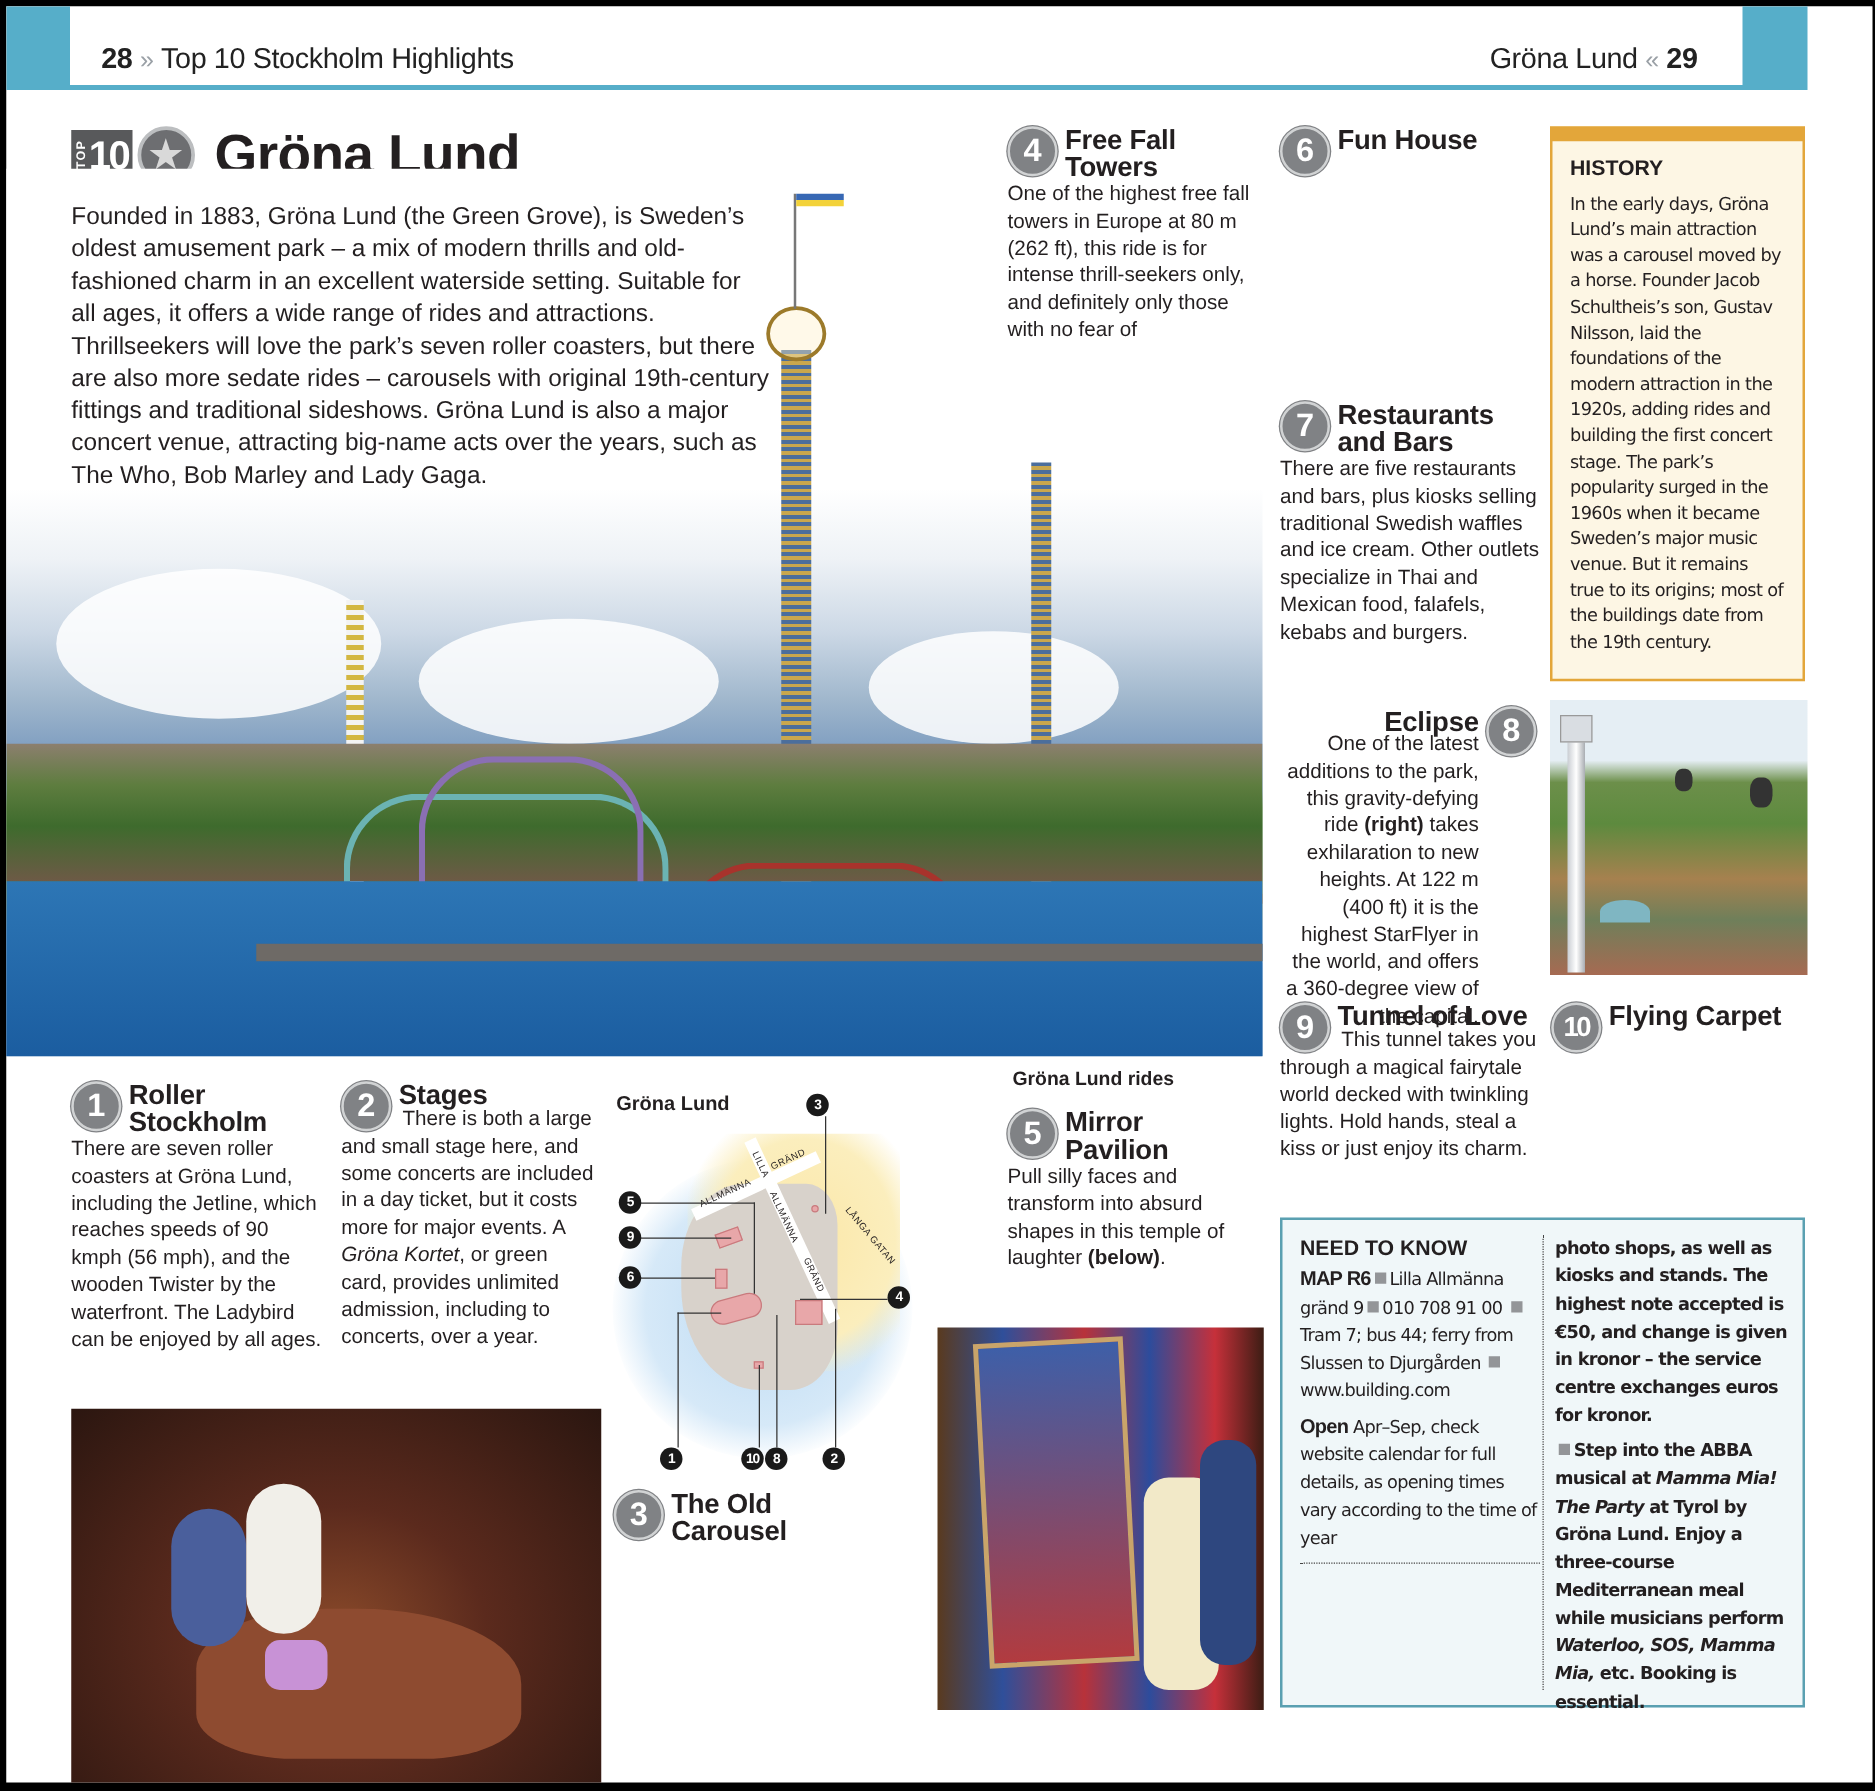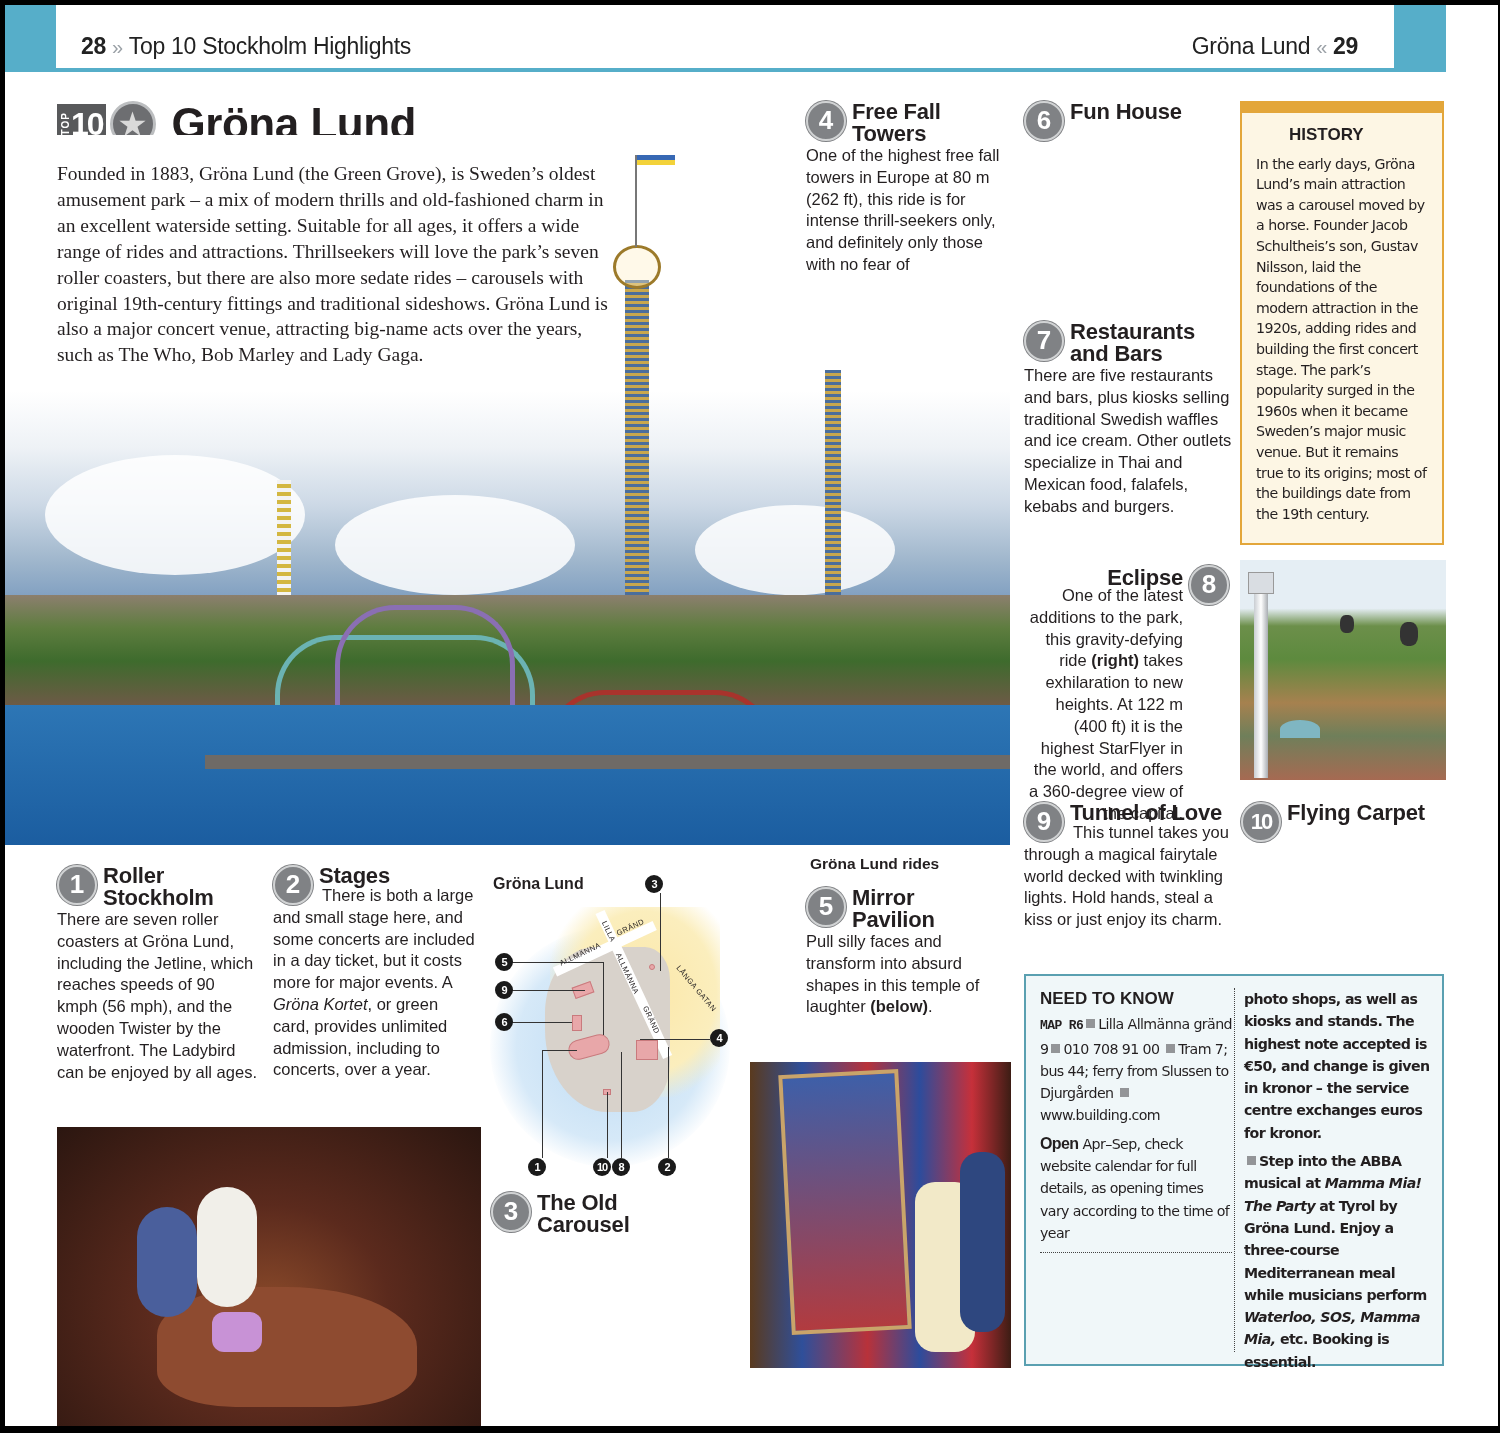--- a/index.html
+++ b/index.html
@@ -17,21 +17,21 @@
   .chev { color: #9aa0a6; margin: 0 6px; font-size: 20px; }
 
   
   .title-row { position: absolute; left: 52px; top: 94px; display: flex; align-items: center; gap: 4px; }
   .top10 { display: flex; align-items: center; background: #58595b; color: #fff; height: 40px; padding: 0 3px; font-family: "Liberation Sans", sans-serif; font-weight: bold; }
   .top10 .tp { writing-mode: vertical-rl; transform: rotate(180deg); font-size: 10px; letter-spacing: 1px; }
   .top10 .ten { font-size: 32px; letter-spacing: -2px; }
   .star-badge { width: 46px; height: 46px; border-radius: 50%; background: #6d6e71; border: 3px solid #bcbec0; display: flex; align-items: center; justify-content: center; color: #d9d9d9; font-size: 34px; line-height: 1; }
   .page-title { font-family: "Liberation Sans", sans-serif; font-weight: bold; font-size: 44px; color: #231f20; margin-left: 12px; letter-spacing: -0.5px; }
 
-  .intro { position: absolute; left: 52px; top: 156px; width: 560px; font-family: Liberation Serif, serif; font-size: 19.5px; line-height: 25.9px; color: #231f20; z-index: 3; }
+  .intro { position: absolute; left: 52px; top: 156px; width: 560px; font-family: Liberation Sans, sans-serif; font-size: 19.5px; line-height: 25.9px; color: #231f20; z-index: 3; }
 
   
   .hero { position: absolute; left: 0; top: 130px; width: 1005px; height: 710px; overflow: hidden; z-index: 1;
     background: linear-gradient(180deg, #ffffff 0%, #ffffff 36%, #eef2f6 44%, #cdd9e6 52%, #9fb6cc 60%, #7c9cbf 66%, #6d8eb8 70%, #4a7a3c 72%, #3f6f35 78%, #5a7a4a 82%, #2c6fb0 86%, #1f63a7 92%, #1d5ea0 100%); }
   .hero-cloud { position: absolute; border-radius: 50%; background: rgba(255,255,255,0.85); }
   .tower { position: absolute; background: repeating-linear-gradient(180deg, #4b6e9c 0 3px, #c9a74d 3px 6px); }
   .hero-skyline { position: absolute; left: 0; right: 0; top: 460px; height: 110px;
     background: linear-gradient(180deg, #8c7f6e 0%, #5e7d3f 30%, #3e6b2d 60%, #6d5a46 100%); }
   .coaster { position: absolute; border: 5px solid #6bb3b3; border-bottom: none; border-radius: 60px 60px 0 0; }
   .coaster.red { border-color: #a8332c; }
@@ -44,21 +44,21 @@
   .entry { position: absolute; font-family: "Liberation Sans", sans-serif; font-size: 16.5px; line-height: 21.8px; color: #231f20; }
   .entry .head { display: flex; align-items: flex-start; }
   .num { flex: none; width: 40px; height: 40px; border-radius: 50%; background: #808285; border: 2px solid #d1d3d4; box-shadow: 0 0 0 1px #808285; color: #fff; font-weight: bold; font-size: 26px; display: flex; align-items: center; justify-content: center; margin-right: 6px; font-family: "Liberation Sans", sans-serif; }
   .num.small { font-size: 22px; letter-spacing: -2px; }
   .entry h3 { font-weight: bold; font-size: 22px; line-height: 22px; color: #231f20; letter-spacing: -0.2px; }
   .entry .body { }
   .entry b { font-weight: bold; }
 
   
   .history { position: absolute; left: 1235px; top: 96px; width: 204px; height: 444px; background: #fdf6e4; border: 2px solid #e3a63a; border-top: 12px solid #e3a63a; padding: 12px 14px; font-family: "DejaVu Sans", sans-serif; font-size: 14.2px; line-height: 20.6px; color: #231f20; letter-spacing: -0.5px; }
-  .history h4 { font-family: "Liberation Sans", sans-serif; font-weight: bold; font-size: 17px; margin-bottom: 8px; letter-spacing: 0; margin-left: 33px; }
+  .history h4 { font-family: "Liberation Sans", sans-serif; font-weight: bold; font-size: 17px; margin-bottom: 8px; letter-spacing: 0; }
 
   
   .photo { position: absolute; overflow: hidden; }
   .starflyer { left: 1235px; top: 555px; width: 206px; height: 220px; background: linear-gradient(180deg, #e5eef4 0%, #e5eef4 22%, #6c8f4a 30%, #5d8a3e 45%, #a6814f 65%, #6f7f5a 80%, #a66a52 100%); }
   .carousel-photo { left: 52px; top: 1122px; width: 424px; height: 300px; background: radial-gradient(ellipse at 50% 60%, #8a4a2a 0%, #5b2a1d 40%, #2b1610 100%); }
   .mirror-photo { left: 745px; top: 1057px; width: 261px; height: 306px; background: linear-gradient(90deg, #5a3a1e 0%, #2f4f9a 20%, #b8323a 45%, #2d4c9c 65%, #c6303a 85%, #3c1d14 100%); }
 
   
   .map { position: absolute; left: 485px; top: 862px; width: 250px; height: 310px; }
   .map-title { position: absolute; left: 3px; top: 8px; font-family: "Liberation Sans", sans-serif; font-weight: bold; font-size: 16px; color: #231f20; }
@@ -276,21 +276,21 @@
   <div class="photo mirror-photo">
     <div style="position:absolute;left:35px;top:10px;width:120px;height:260px;border:4px solid #c9a46a;background:linear-gradient(180deg,#3e5fa8,#b23b3f);transform:rotate(-3deg);"></div>
     <div style="position:absolute;left:165px;top:120px;width:60px;height:170px;border-radius:20px;background:#f2e9c8;"></div>
     <div style="position:absolute;left:210px;top:90px;width:45px;height:180px;border-radius:20px;background:#2e477f;"></div>
   </div>
 
   <div class="ntk">
     <div class="ntk-col1">
       <h4>NEED TO KNOW</h4>
       <p>
-        <b style="font-family:Liberation Mono, monospace;font-size:13px;">MAP R6</b><span class="sq"></span><span>Lilla Allmänna gränd 9</span><span class="sq"></span><span>010 708 91 00</span>
+        <b style="font-family:Liberation Sans, sans-serif;font-size:16px;">MAP R6</b><span class="sq"></span><span>Lilla Allmänna gränd 9</span><span class="sq"></span><span>010 708 91 00</span>
         <span class="sq"></span><span>Tram 7; bus 44; ferry from Slussen to Djurgården</span>
         <span class="sq"></span><span>www.building.com</span>
       </p>
       <p><b style="font-family:'Liberation Sans',sans-serif;font-size:16px;">Open</b> <span>Apr–Sep, check website calendar for full details, as opening times vary according to the time of year</span></p>
       <div class="hr"></div>
     </div>
     <div class="ntk-divider-v"></div>
     <div class="ntk-col2">
       <p>photo shops, as well as kiosks and stands. The highest note accepted is €50, and change is given in kronor – the service centre exchanges euros for kronor.</p>
       <p><span class="sq"></span><span>Step into the ABBA musical at </span><i>Mamma Mia! The Party</i><span> at Tyrol by Gröna Lund. Enjoy a three-course Mediterranean meal while musicians perform </span><i>Waterloo, SOS, Mamma Mia,</i><span> etc. Booking is essential.</span></p>

